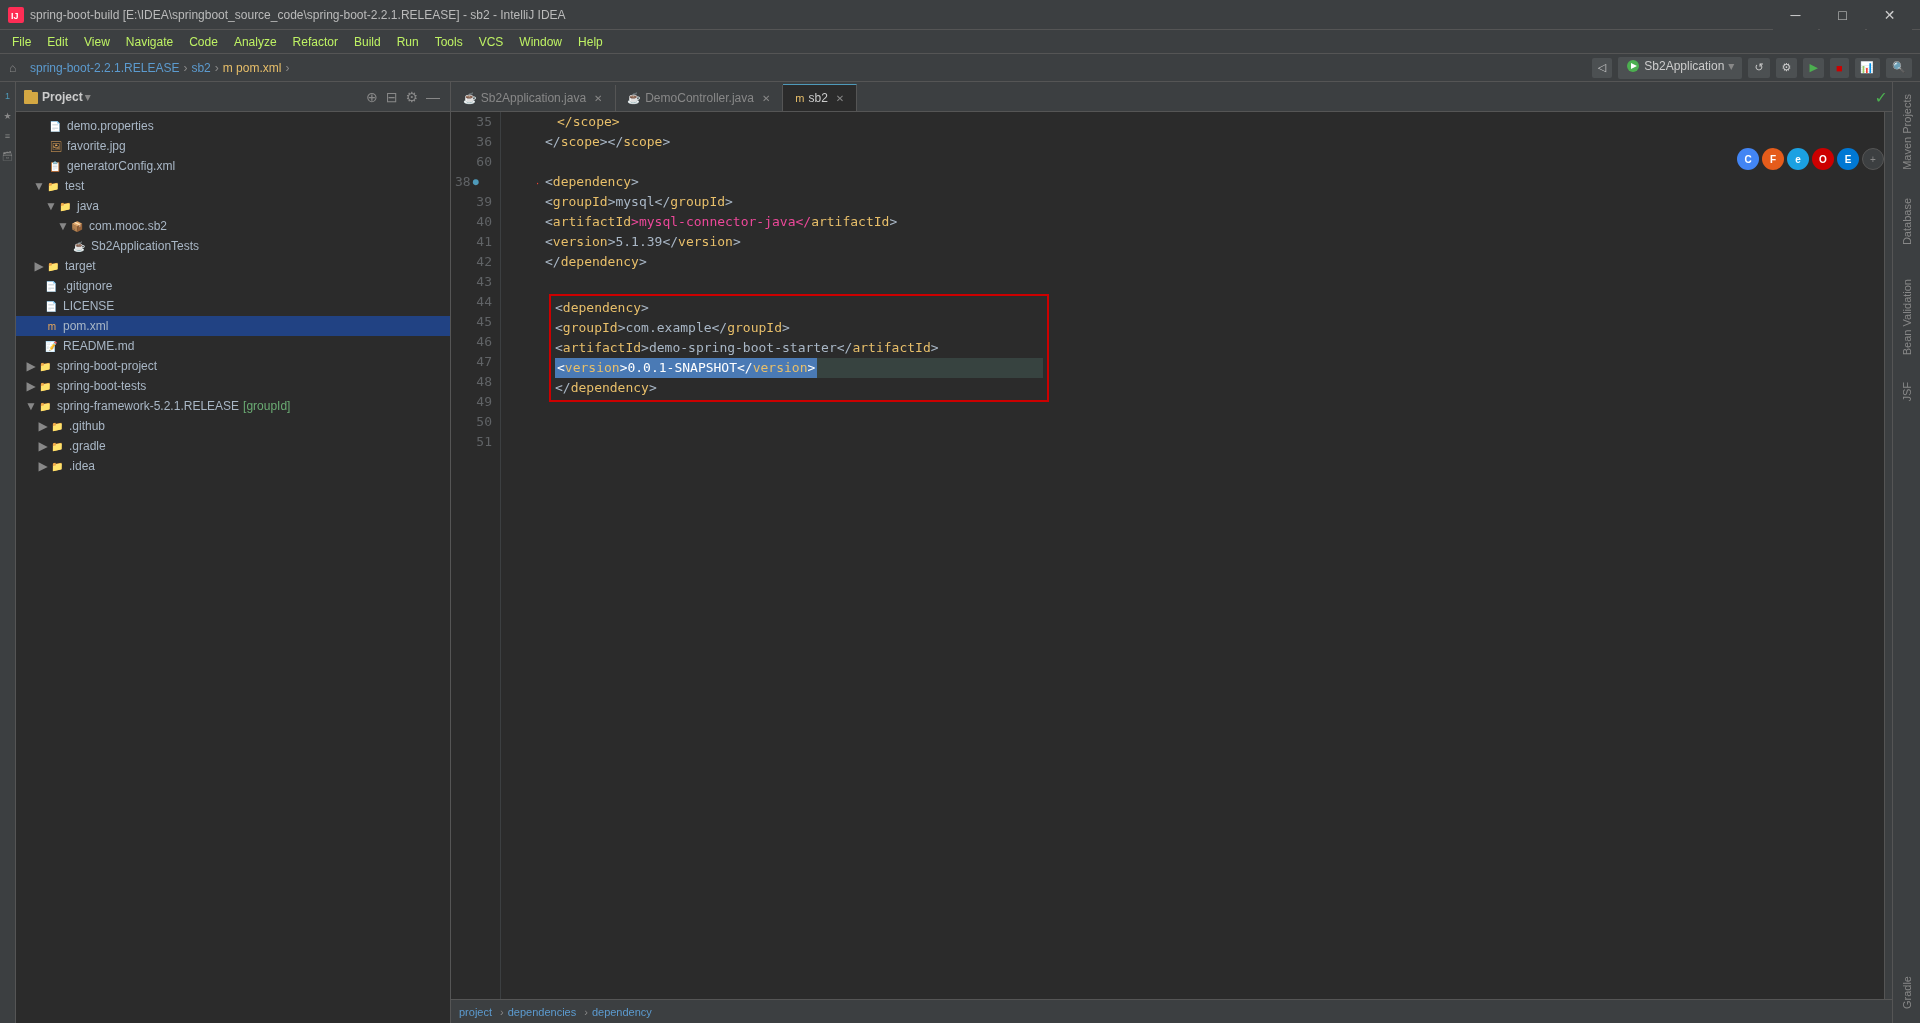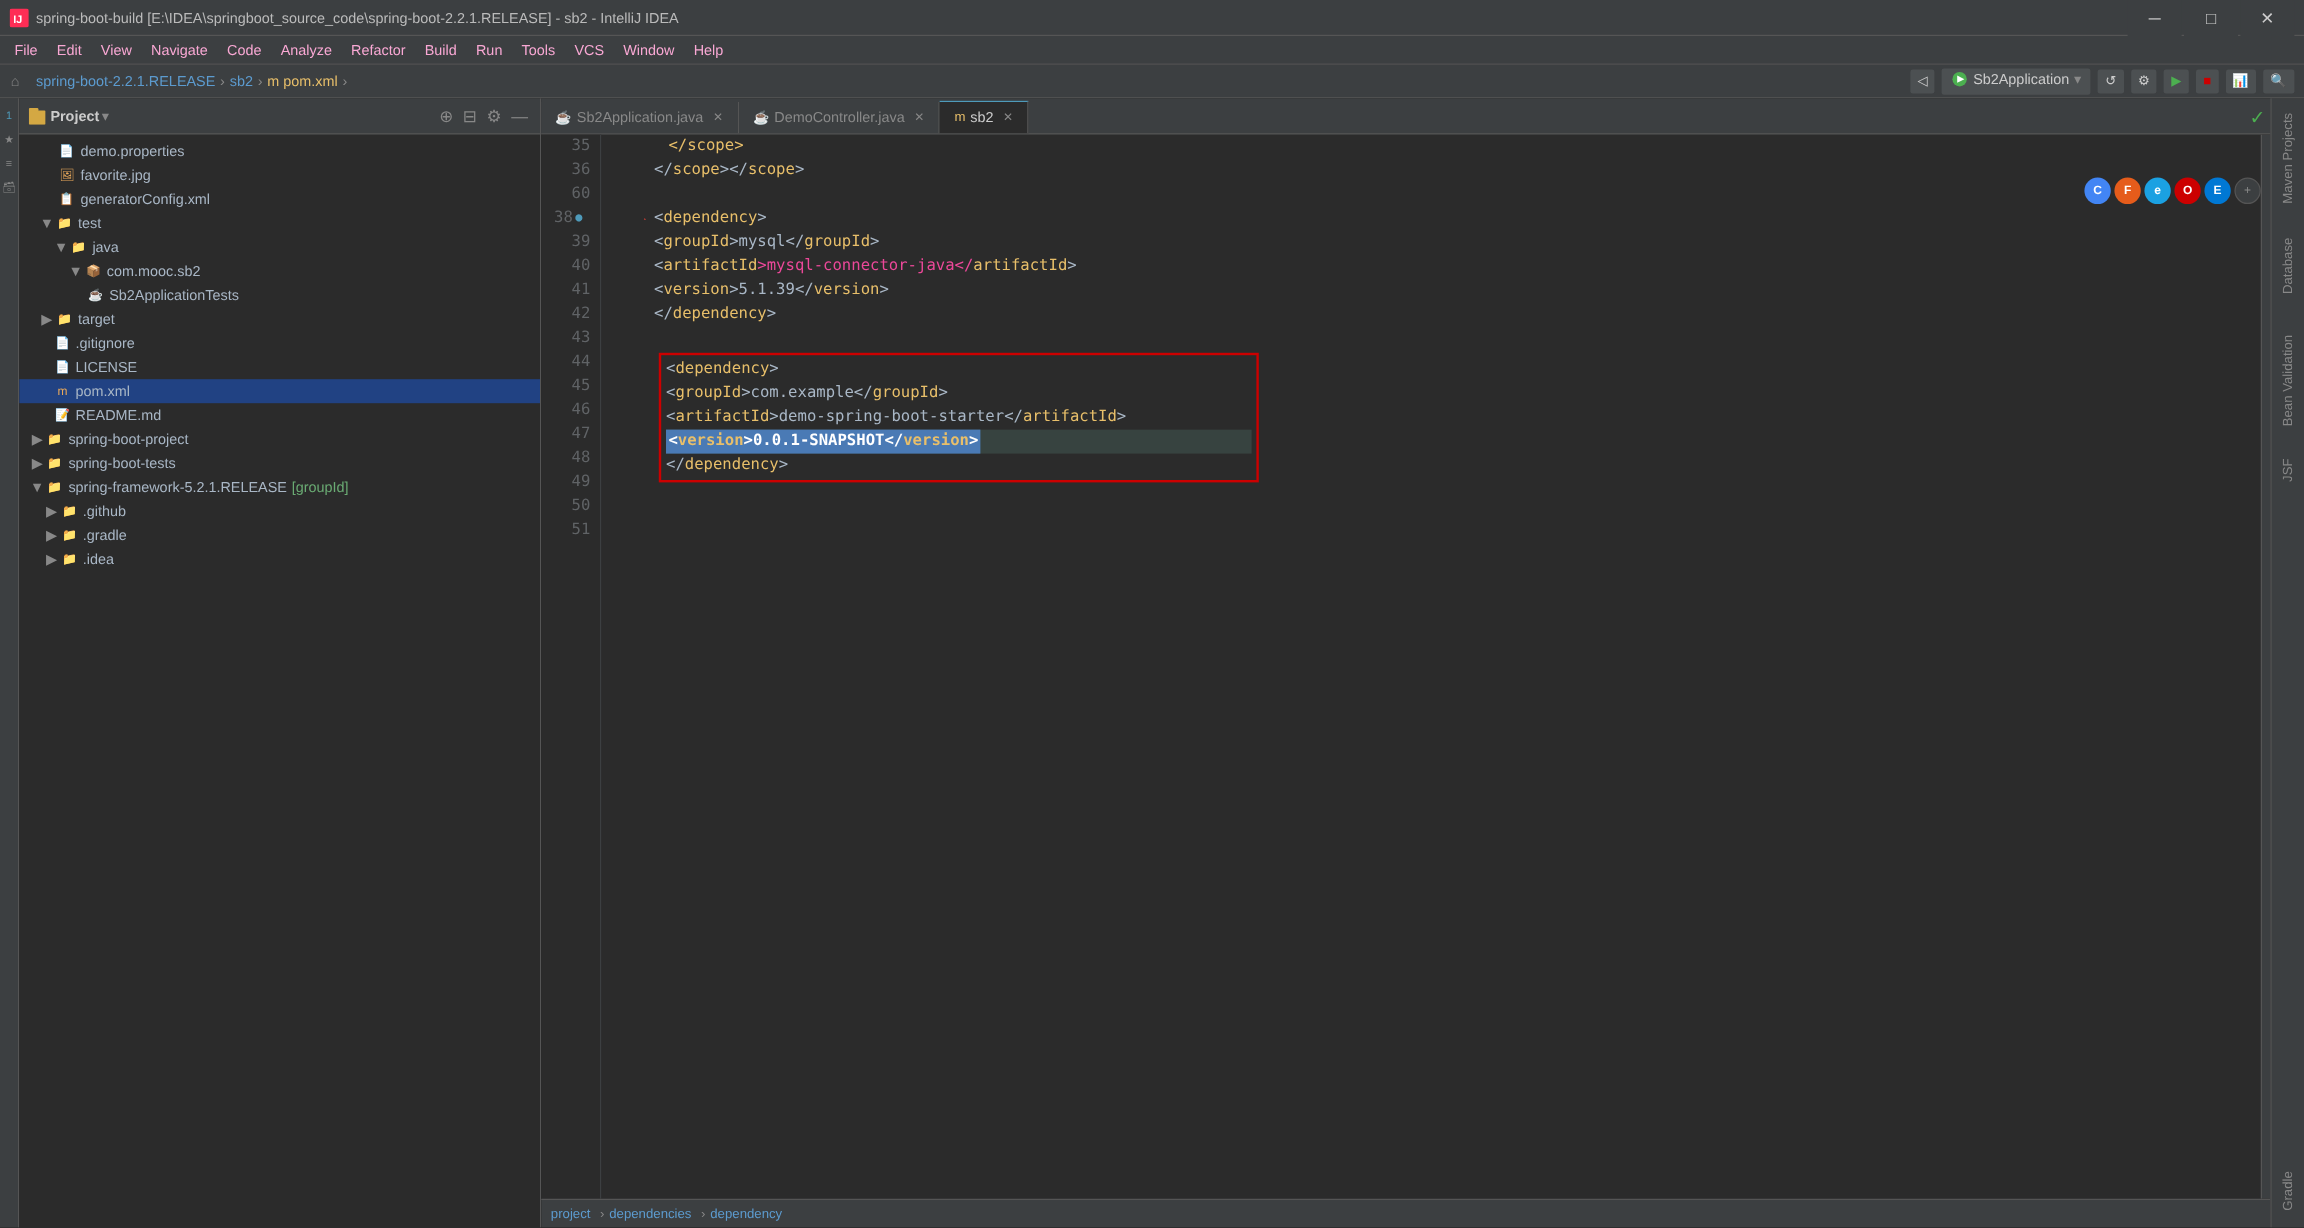--- a/index.html
+++ b/index.html
@@ -3,21 +3,21 @@
   <meta charset="utf-8">
   <style>
     * { margin: 0; padding: 0; box-sizing: border-box; }
     body { font-family: 'Segoe UI', Arial, sans-serif; font-size: 12px; background: #2b2b2b; color: #a9b7c6; width: 1920px; height: 1023px; overflow: hidden; }
 
     
     #title-bar { background: #3c3f41; height: 30px; display: flex; align-items: center; padding: 0 8px; border-bottom: 1px solid #555; }
 
     
     #menu-bar { background: #3c3f41; height: 24px; display: flex; align-items: center; padding: 0 4px; border-bottom: 1px solid #555; }
-    .menu-item { padding: 2px 8px; color: #f9a8d4; cursor: pointer; font-size: 12px; }
+    .menu-item { padding: 2px 8px; color: #bef264; cursor: pointer; font-size: 12px; }
 
     
     #breadcrumb-bar { background: #3c3f41; height: 28px; display: flex; align-items: center; padding: 0 8px; border-bottom: 1px solid #555; }
     .breadcrumb-item { color: #5c9bcf; font-size: 12px; cursor: pointer; }
     .breadcrumb-sep { color: #888; margin: 0 4px; }
     .nav-btn { background: #4c5052; border: none; color: #ccc; padding: 2px 6px; cursor: pointer; font-size: 11px; border-radius: 2px; height: 20px; display: flex; align-items: center; }
 
     
     #sidebar { width: 435px; min-width: 435px; background: #2b2b2b; border-right: 1px solid #555; display: flex; flex-direction: column; }
     #sidebar-header { height: 30px; background: #3c3f41; display: flex; align-items: center; padding: 0 8px; border-bottom: 1px solid #555; }
@@ -275,21 +275,21 @@
         <div style="width:22px;height:22px;border-radius:50%;background:#0078d4;display:flex;align-items:center;justify-content:center;cursor:pointer;font-size:10px;color:white;font-weight:bold">E</div>
         <div style="width:22px;height:22px;border-radius:50%;background:#3c3f41;border:1px solid #555;display:flex;align-items:center;justify-content:center;cursor:pointer;font-size:10px;color:#888">+</div>
       </div>
 
       <div id="editor-content" style="flex:1;display:flex;overflow:hidden;gap:36px;">
 
         <div id="line-numbers">
           <div style="line-height:20px">35</div>
           <div style="line-height:20px">36</div>
           <div style="line-height:20px">60</div>
-          <div style="line-height:20px;display:flex;align-items:center;justify-content:center;gap:2px">38 <span style="color:#4e9aba;font-size:10px">●</span></div>
+          <div style="line-height:20px;display:flex;align-items:center;justify-content:flex-start;gap:2px">38 <span style="color:#4e9aba;font-size:10px">●</span></div>
           <div style="line-height:20px">39</div>
           <div style="line-height:20px">40</div>
           <div style="line-height:20px">41</div>
           <div style="line-height:20px">42</div>
           <div style="line-height:20px">43</div>
           <div style="line-height:20px">44</div>
           <div style="line-height:20px">45</div>
           <div style="line-height:20px">46</div>
           <div style="line-height:20px">47</div>
           <div style="line-height:20px">48</div>
@@ -377,21 +377,21 @@
             </div>
             
             <div class="code-line">
               <span style="color:#a9b7c6">        &lt;</span>
                 <span style="color:#e8bf6a">artifactId</span>
                 <span style="color:#a9b7c6">&gt;demo-spring-boot-starter&lt;/</span>
                 <span style="color:#e8bf6a">artifactId</span>
                 <span style="color:#a9b7c6">&gt;</span>
             </div>
             
-            <div class="code-line" style="background:#374340;font-weight:bold;">
+            <div class="code-line" style="background:#374340;">
               <span style="color:#a9b7c6">        </span>
                 <span style="background:#4a7ab5;color:#fff;padding:0 2px">&lt;<span style="color:#e8bf6a">version</span>&gt;0.0.1-SNAPSHOT&lt;/<span style="color:#e8bf6a">version</span>&gt;</span>
             </div>
             
             <div class="code-line">
               <span style="color:#a9b7c6">    &lt;/</span>
                 <span style="color:#e8bf6a">dependency</span>
                 <span style="color:#a9b7c6">&gt;</span>
             </div>
           </div>

